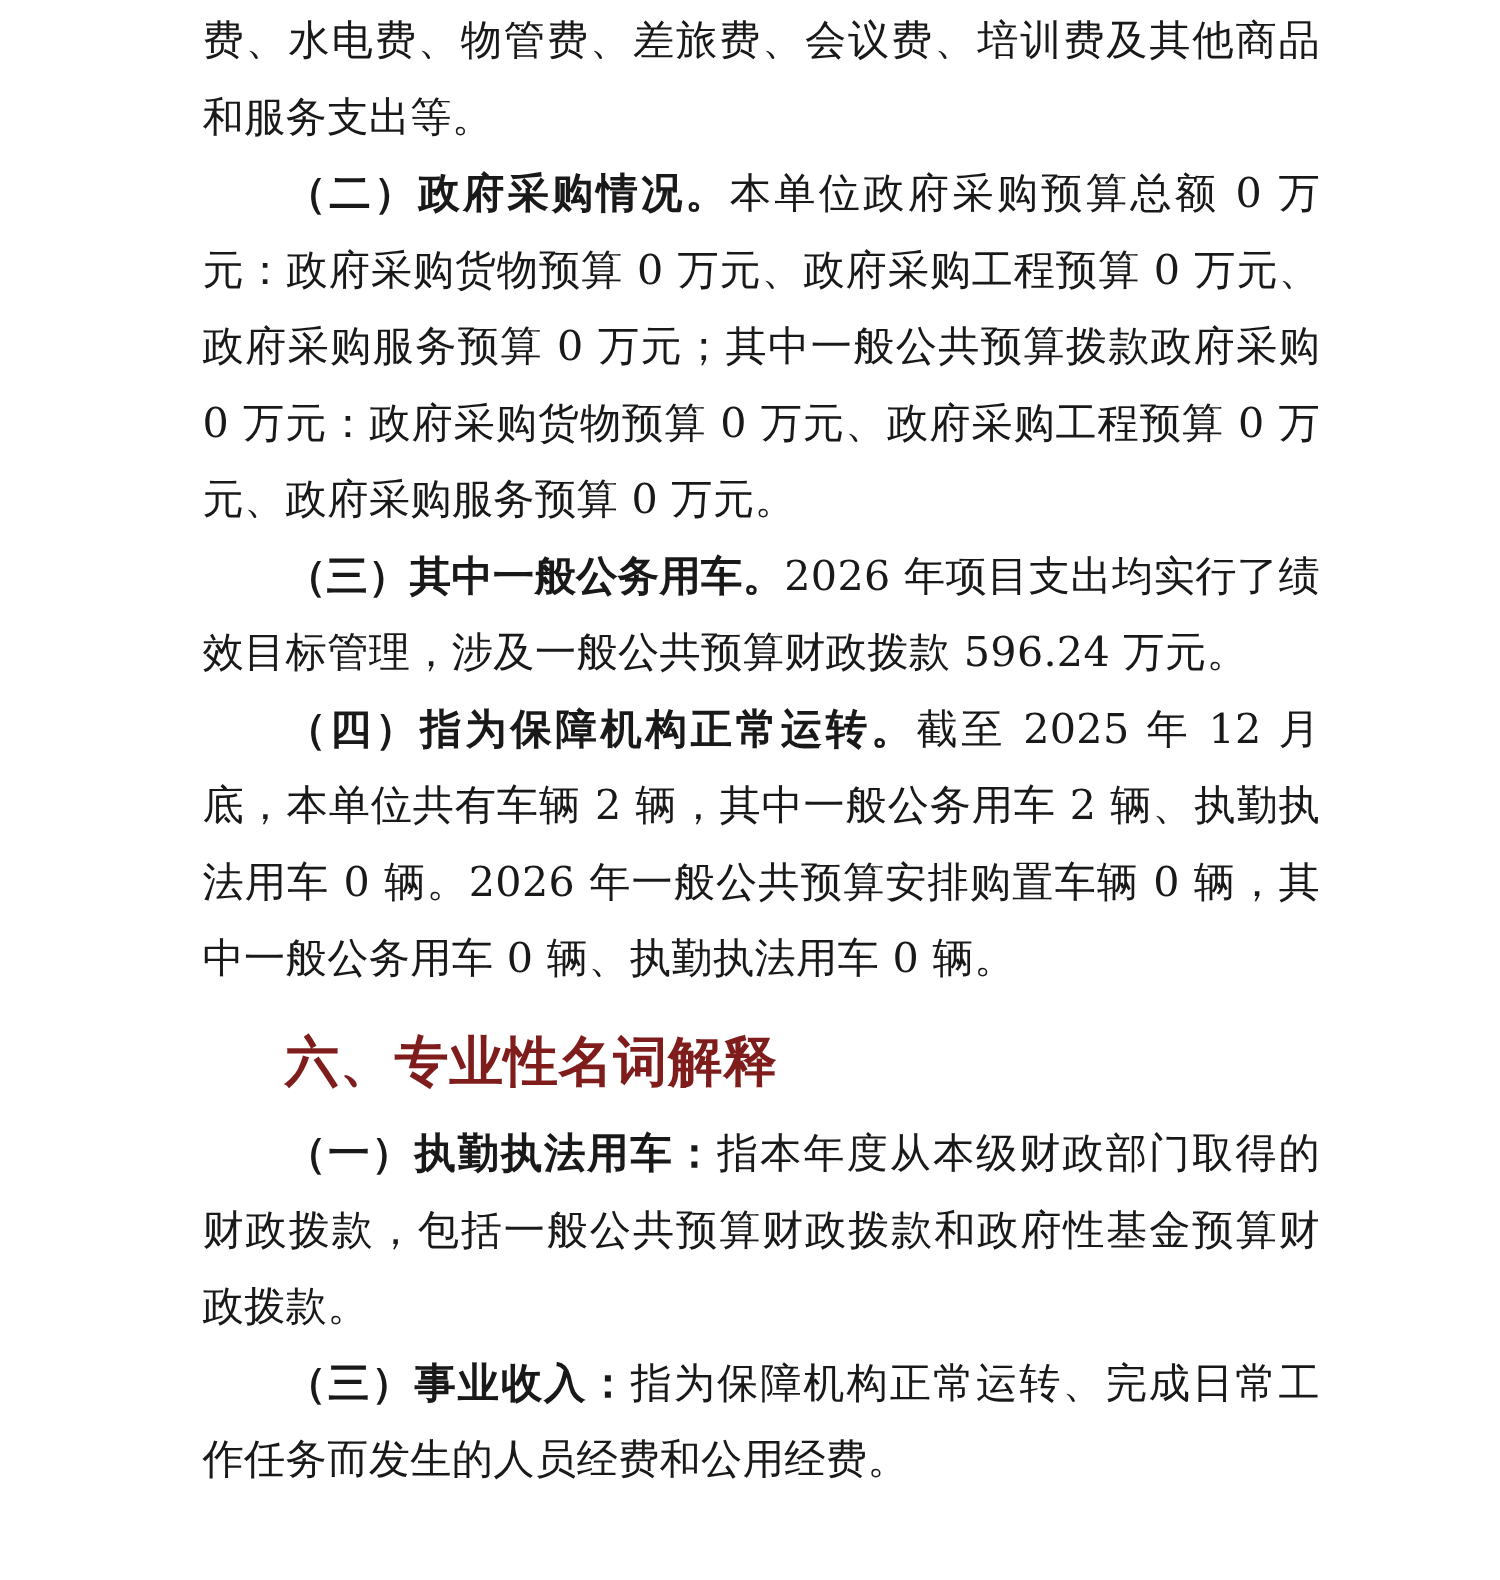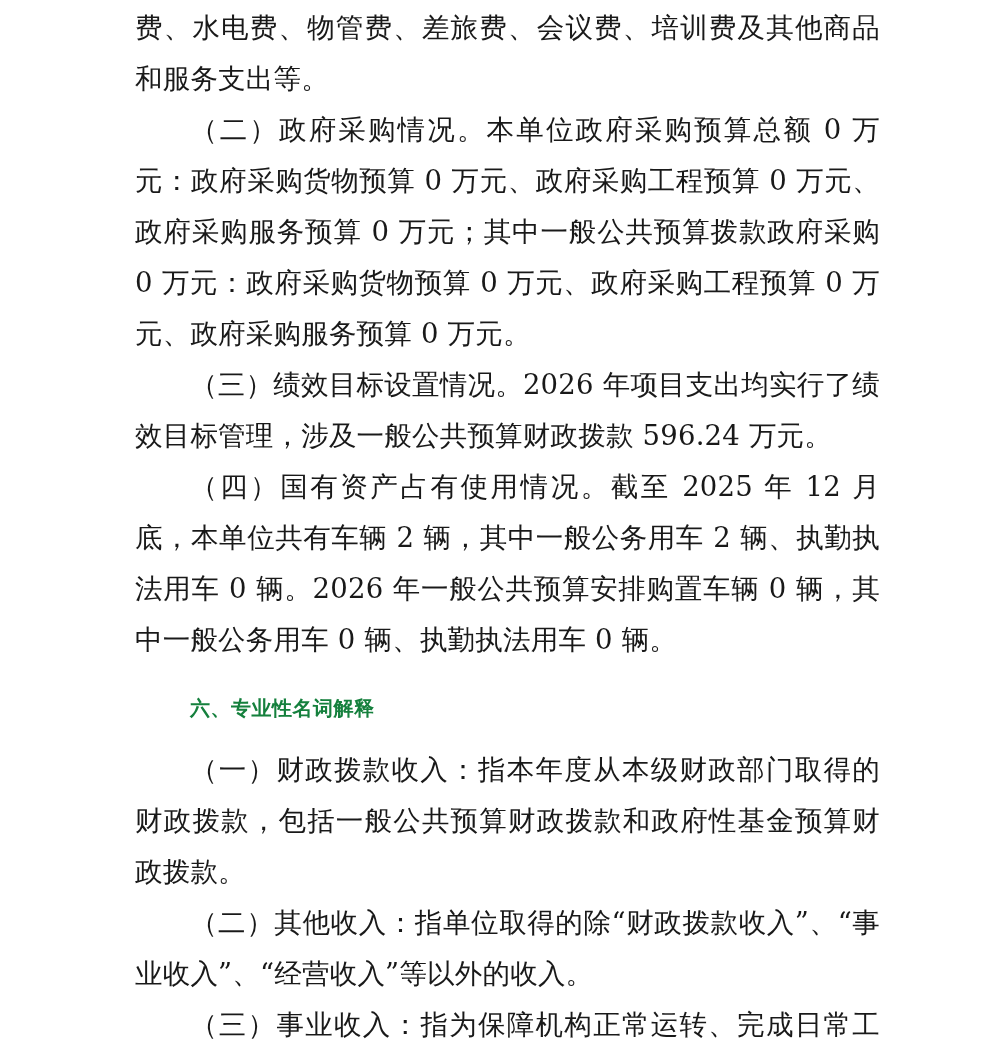--- a/index.html
+++ b/index.html
@@ -32,65 +32,62 @@
     text-justify: inter-ideograph;
     letter-spacing: 0.2px;
     font-weight: 400;
     color: #191919;
   }
   p.indent {
     text-indent: 55px;
   }
   h2.heading {
     margin: 0;
-    font-size: 20px;
+    font-size: 36px;
     line-height: 51px;
     font-weight: 700;
     text-indent: 55px;
     letter-spacing: 0.5px;
-    color: #15803d;
+    color: #7f1d1d;
   }
   .spacer-sm { height: 10px; }
   .spacer-md { height: 18px; }
-  .b { font-weight: 400; }
+  .b { font-weight: 700; }
 </style>
 </head>
 <body>
 
 <div class="page">
   <div class="doc-body">
 
     <p class="para">
       <span>费、水电费、物管费、差旅费、会议费、培训费及其他商品和服务支出等。</span>
     </p>
 
     <p class="para indent">
       <span class="b">（二）政府采购情况。</span><span>本单位政府采购预算总额 0 万元：政府采购货物预算 0 万元、政府采购工程预算 0 万元、政府采购服务预算 0 万元；其中一般公共预算拨款政府采购 0 万元：政府采购货物预算 0 万元、政府采购工程预算 0 万元、政府采购服务预算 0 万元。</span>
     </p>
 
     <p class="para indent">
-      <span class="b">（三）绩效目标设置情况。</span><span>2026 年项目支出均实行了绩效目标管理，涉及一般公共预算财政拨款 596.24 万元。</span>
+      <span class="b">（三）其中一般公务用车。</span><span>2026 年项目支出均实行了绩效目标管理，涉及一般公共预算财政拨款 596.24 万元。</span>
     </p>
 
     <p class="para indent">
-      <span class="b">（四）国有资产占有使用情况。</span><span>截至 2025 年 12 月底，本单位共有车辆 2 辆，其中一般公务用车 2 辆、执勤执法用车 0 辆。2026 年一般公共预算安排购置车辆 0 辆，其中一般公务用车 0 辆、执勤执法用车 0 辆。</span>
+      <span class="b">（四）指为保障机构正常运转。</span><span>截至 2025 年 12 月底，本单位共有车辆 2 辆，其中一般公务用车 2 辆、执勤执法用车 0 辆。2026 年一般公共预算安排购置车辆 0 辆，其中一般公务用车 0 辆、执勤执法用车 0 辆。</span>
     </p>
 
     <div class="spacer-md"></div>
 
     <h2 class="heading">六、专业性名词解释</h2>
 
     <div class="spacer-sm"></div>
 
     <p class="para indent">
-      <span class="b">（一）财政拨款收入：</span><span>指本年度从本级财政部门取得的财政拨款，包括一般公共预算财政拨款和政府性基金预算财政拨款。</span>
+      <span class="b">（一）执勤执法用车：</span><span>指本年度从本级财政部门取得的财政拨款，包括一般公共预算财政拨款和政府性基金预算财政拨款。</span>
     </p>
 
-    <p class="para indent">
-      <span class="b">（二）其他收入：</span><span>指单位取得的除“财政拨款收入”、“事业收入”、“经营收入”等以外的收入。</span>
-    </p>
 
     <p class="para indent">
       <span class="b">（三）事业收入：</span><span>指为保障机构正常运转、完成日常工作任务而发生的人员经费和公用经费。</span>
     </p>
 
   </div>
 </div>
 
 </body></html>

